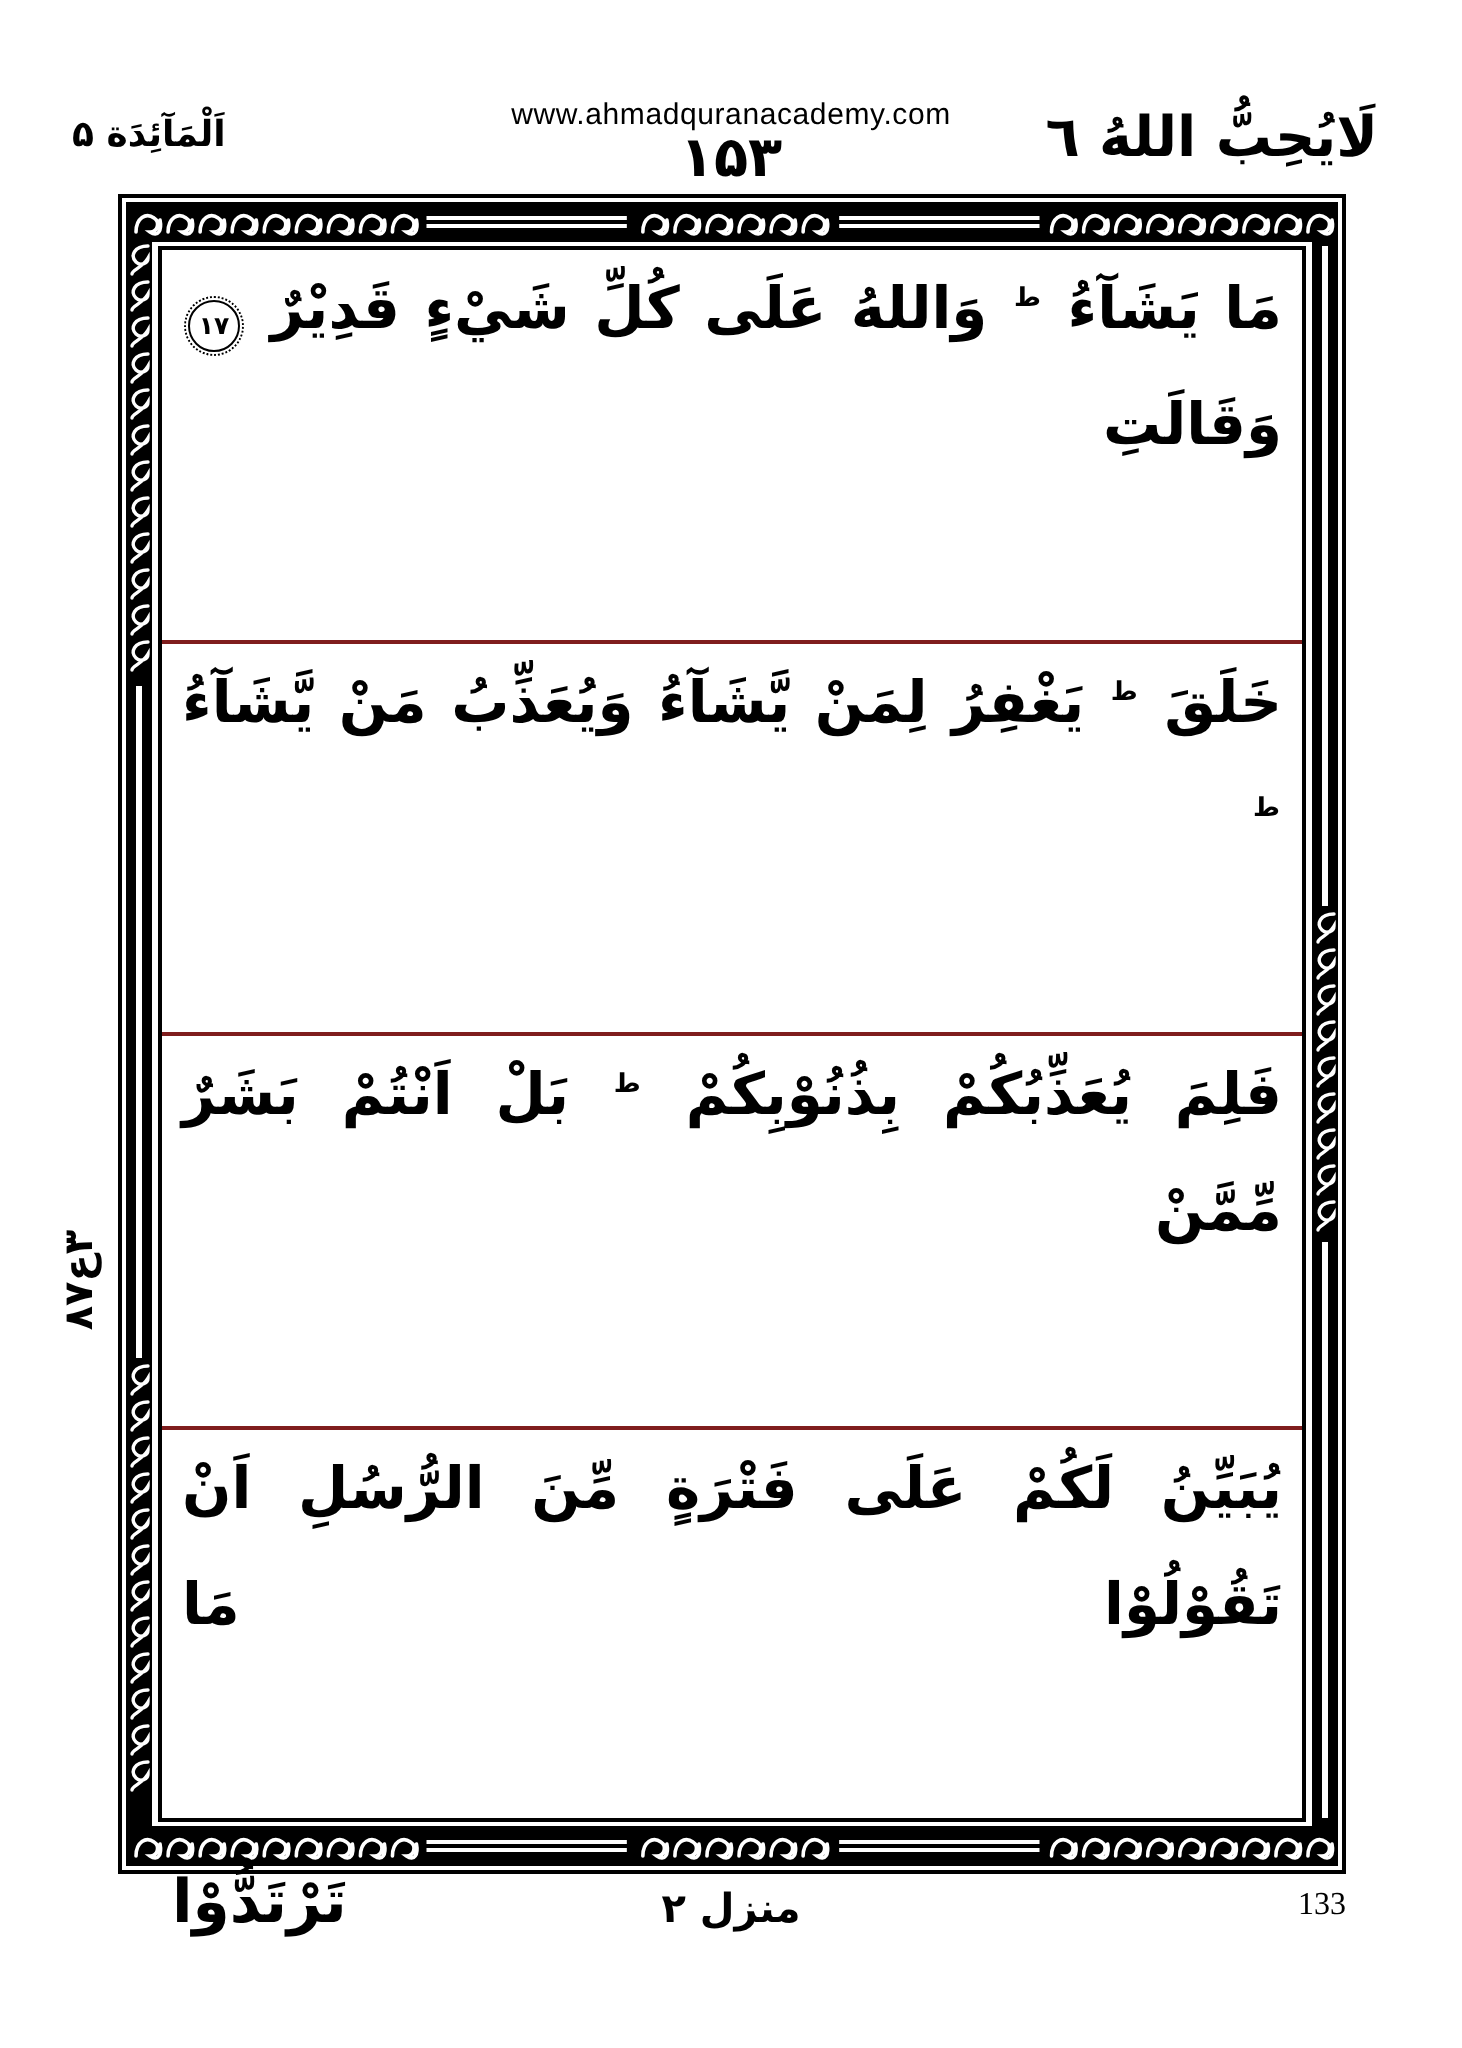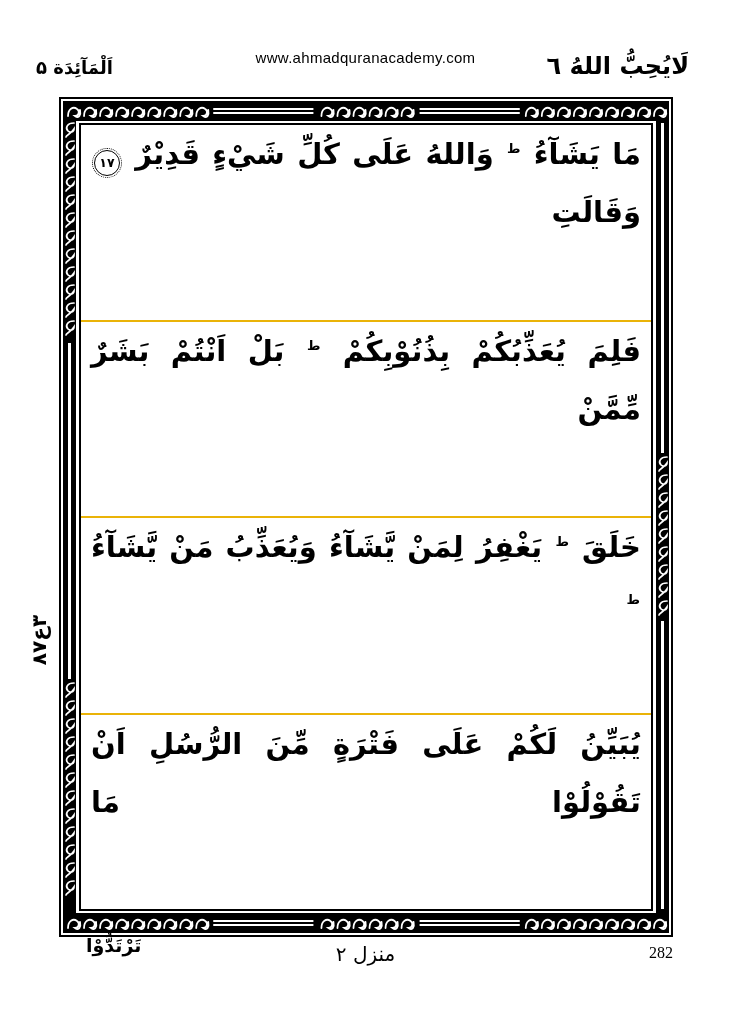--- a/index.html
+++ b/index.html
@@ -10,75 +10,76 @@
   }
 
   
   .url { position:absolute; top:49px; left:0; right:0; text-align:center;
          font:15px "Liberation Sans",sans-serif; letter-spacing:.3px; }
   .pagenum-ar { position:absolute; top:62px; left:0; right:0; text-align:center;
          font-weight:bold; font-size:28px; }
   .surah { position:absolute; top:57px; left:36px; direction:rtl;
          font-weight:bold; font-size:18px; }
   .juz   { position:absolute; top:52px; right:42px; direction:rtl;
-         font-weight:bold; font-size:24px; }
+         font-weight:bold; font-size:28px; }
 
   
   .frame { position:absolute; left:59px; top:97px; width:614px; height:840px;
            box-sizing:border-box; border:2.5px solid #000; padding:2px;
            display:flex; flex-direction:column; background:#fff; }
   .band  { display:block; width:100%; height:20px; }
   .mid   { flex:1; display:flex; min-height:0; }
   .side  { width:13px; background:#000; position:relative; flex:0 0 13px; }
   .wline { position:absolute; left:5.25px; width:2.5px; background:#fff; }
   .vines { position:absolute; left:0; width:13px; display:block; }
   .textbox { flex:1; border:2px solid #000; margin:2px 3px;
              display:flex; flex-direction:column; direction:rtl; overflow:hidden; }
 
   
-  .qline { flex:1; border-bottom:2px solid #eab308; padding:0 10px;
+  .qline { flex:1; border-bottom:2px solid #7f1d1d; padding:0 10px;
            font-weight:bold; font-size:29px; line-height:58px;
            text-align:justify; text-align-last:justify; direction:rtl;
            overflow:visible; }
   .qline:last-child { border-bottom:none; }
   .ayah { display:inline-block; width:24px; height:24px; line-height:23px;
           border:1.5px solid #000; border-radius:50%;
           outline:1.5px dotted #000; outline-offset:1px;
           font-size:12.5px; font-weight:bold; text-align:center;
           text-align-last:center; vertical-align:-3px; margin:0 3px; }
   .waqf { font-size:13px; font-weight:bold; vertical-align:11px;
           line-height:0; margin:0 1px; }
 
   
   .ruku { position:absolute; left:8px; top:590px; width:62px; height:100px;
           display:flex; align-items:center; justify-content:center; }
   .ruku span { transform:rotate(-90deg); white-space:nowrap;
           font-weight:bold; font-size:20px; letter-spacing:2px; }
   .catchword { position:absolute; top:934px; left:86px; direction:rtl;
-          font-weight:bold; font-size:19px; }
+          font-weight:bold; font-size:30px; }
   .manzil { position:absolute; top:942px; left:0; right:0; text-align:center;
-          direction:rtl; font-weight:normal; font-size:20px; }
+          direction:rtl; font-weight:bold; font-size:20px; }
   .pagenum { position:absolute; top:944px; right:58px;
           font:16px "Liberation Serif",serif; }
 
   .defs-svg { position:absolute; width:0; height:0; }
 </style>
 </head>
 <body>
 
 <svg class="defs-svg" xmlns="http://www.w3.org/2000/svg" aria-hidden="true">
   <defs>
     <path id="curl" d="M2 13 C2 6 7 3 11 6 C14 8 13 13 9 13 C13 16 15 12 14 7" stroke="#fff" stroke-width="1.8" fill="none" stroke-linecap="round"></path>
     <path id="vcurl" d="M11 2 C4 2 2 7 5 10 C7 12 11 11 11 8 C8 13 3 14 3 16" stroke="#fff" stroke-width="1.7" fill="none" stroke-linecap="round"></path>
   </defs>
 </svg>
 
 <div class="page">
 
   <div class="url">www.ahmadquranacademy.com</div>
+  <div class="pagenum-ar">١۵٣</div>
   <div class="surah">اَلْمَآئِدَة ۵</div>
   <div class="juz">لَايُحِبُّ اللهُ ٦</div>
 
   <div class="frame">
 
     <svg class="band" viewBox="0 0 605 20" preserveAspectRatio="none">
       <rect width="605" height="20" fill="#000"></rect>
       <g class="scrollseg" transform="translate(3,2)">
           <use href="#curl" x="0"></use>
           <use href="#curl" x="16"></use>
@@ -147,22 +148,22 @@
               <use href="#vcurl" y="144"></use>
               <use href="#vcurl" y="162"></use>
               <use href="#vcurl" y="180"></use>
               <use href="#vcurl" y="198"></use>
             </g>
           </svg>
       </div>
 
       <div class="textbox">
           <div class="qline" dir="rtl">مَا يَشَآءُ <span class="waqf">ط</span> وَاللهُ عَلَى كُلِّ شَيْءٍ قَدِيْرٌ <span class="ayah">١٧</span> وَقَالَتِ</div>
+          <div class="qline" dir="rtl">خَلَقَ <span class="waqf">ط</span> يَغْفِرُ لِمَنْ يَّشَآءُ وَيُعَذِّبُ مَنْ يَّشَآءُ <span class="waqf">ط</span></div>
           <div class="qline" dir="rtl">فَلِمَ يُعَذِّبُكُمْ بِذُنُوْبِكُمْ <span class="waqf">ط</span> بَلْ اَنْتُمْ بَشَرٌ مِّمَّنْ</div>
-          <div class="qline" dir="rtl">خَلَقَ <span class="waqf">ط</span> يَغْفِرُ لِمَنْ يَّشَآءُ وَيُعَذِّبُ مَنْ يَّشَآءُ <span class="waqf">ط</span></div>
           <div class="qline" dir="rtl">يُبَيِّنُ لَكُمْ عَلَى فَتْرَةٍ مِّنَ الرُّسُلِ اَنْ تَقُوْلُوْا مَا</div>
         </div>
 
       <div class="side">
         <div class="wline" style="top:2px; height:330px"></div>
         <svg class="vines" style="top:334px; height:164px" viewBox="0 0 13 164">
             <g class="vineseg">
               <use href="#vcurl" y="0"></use>
               <use href="#vcurl" y="18"></use>
               <use href="#vcurl" y="36"></use>
@@ -216,15 +217,15 @@
         </g>
     </svg>
   </div>
 
   <div class="ruku">
     <span>٣ع٨٧</span>
   </div>
 
   <div class="catchword">تَرْتَدُّوْا</div>
   <div class="manzil">منزل ٢</div>
-  <div class="pagenum">282</div>
+  <div class="pagenum">133</div>
 
 </div>
 
 </body></html>

